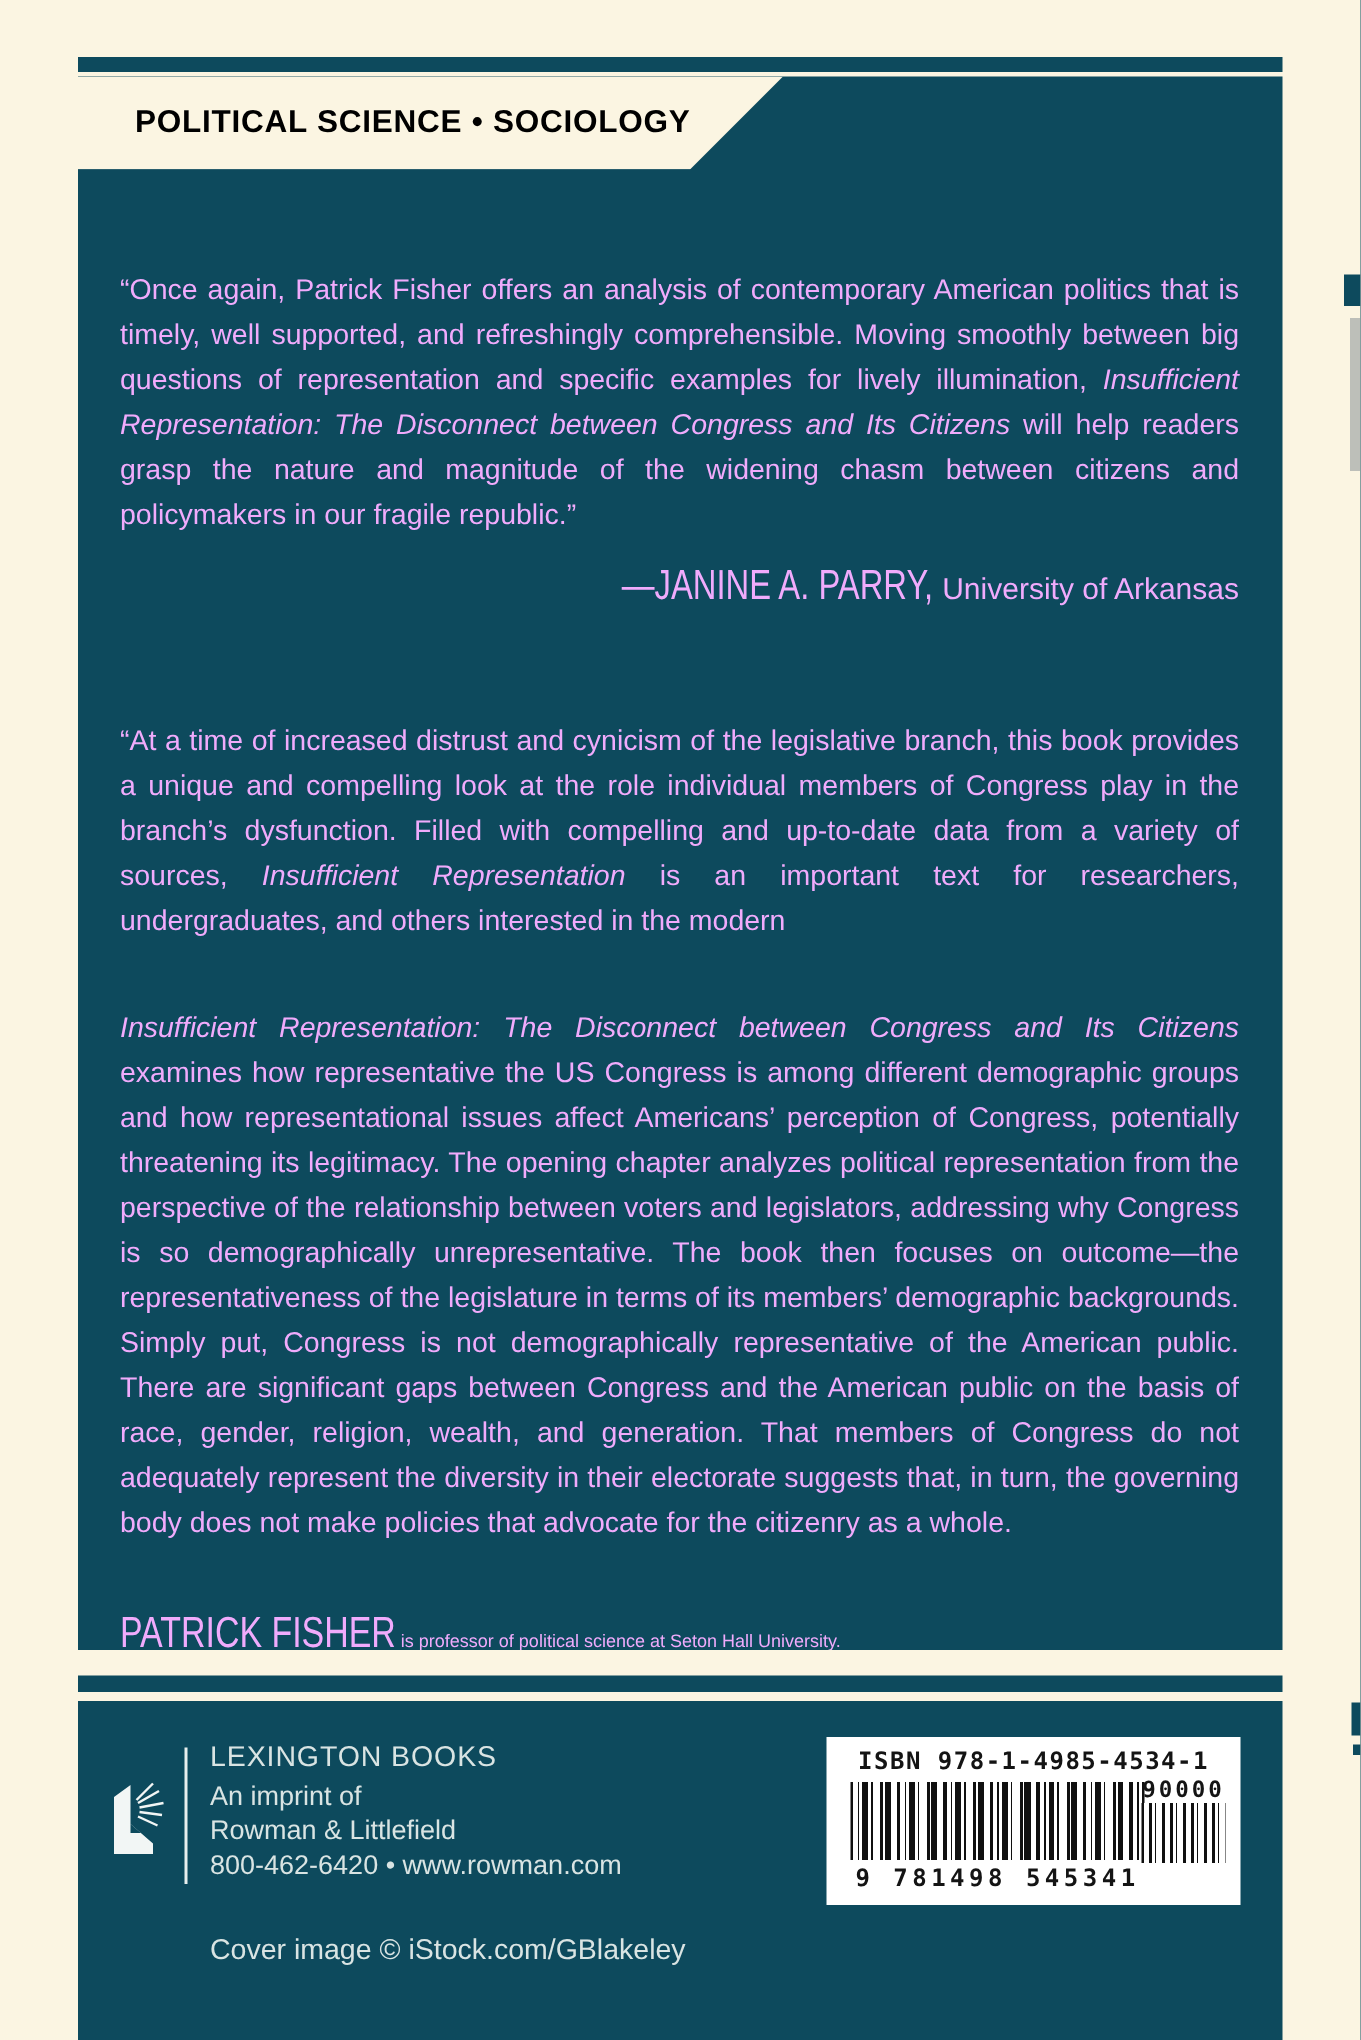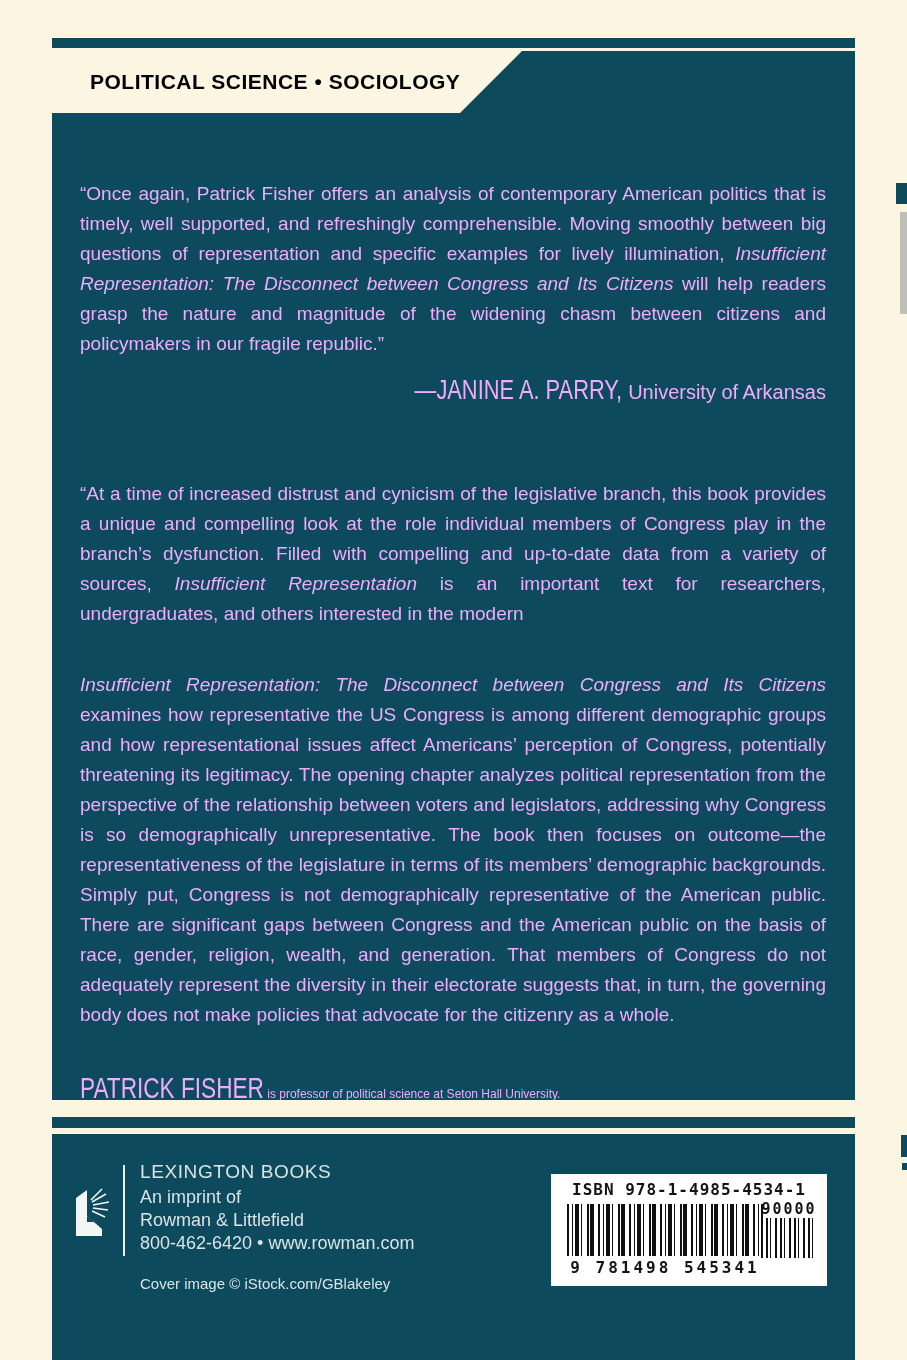--- a/index.html
+++ b/index.html
@@ -51,24 +51,24 @@
     transform:scaleX(.78);transform-origin:left center;vertical-align:baseline;
   }
   .author-rest{font-size:12px;}
   
   .footer-divider{left:52px;top:1117px;width:803px;height:11px;background:#0d4a5d;}
   .footer-panel{left:52px;top:1134px;width:803px;height:241px;background:#0d4a5d;color:#d9e4e3;}
   .logo{position:absolute;left:20px;top:52px;}
   .logo-sep{position:absolute;left:71px;top:31px;width:2px;height:91px;background:#e8efee;}
   .publisher-block{position:absolute;left:88px;top:26px;font-size:18px;line-height:23px;}
   .publisher-name{font-size:19px;letter-spacing:.6px;margin-bottom:3px;}
-  .cover-credit{position:absolute;left:88px;top:141px;font-size:15px;}
+  .cover-credit{position:absolute;left:88px;top:156px;font-size:19px;}
   
   .barcode-box{
-    position:absolute;left:499px;top:40px;width:276px;height:112px;background:#ffffff;
+    position:absolute;left:499px;top:24px;width:276px;height:112px;background:#ffffff;
     font-family:"DejaVu Sans Mono", monospace;color:#141414;
   }
   .isbn-label{
     position:absolute;left:0;top:6px;width:100%;text-align:center;
     font-size:16px;font-weight:bold;letter-spacing:1px;white-space:nowrap;
   }
   .ean-bars{
     position:absolute;left:16px;top:30px;width:196px;height:52px;
     background-image:repeating-linear-gradient(90deg,
       #101010 0 2px,#ffffff 2px 5px,

